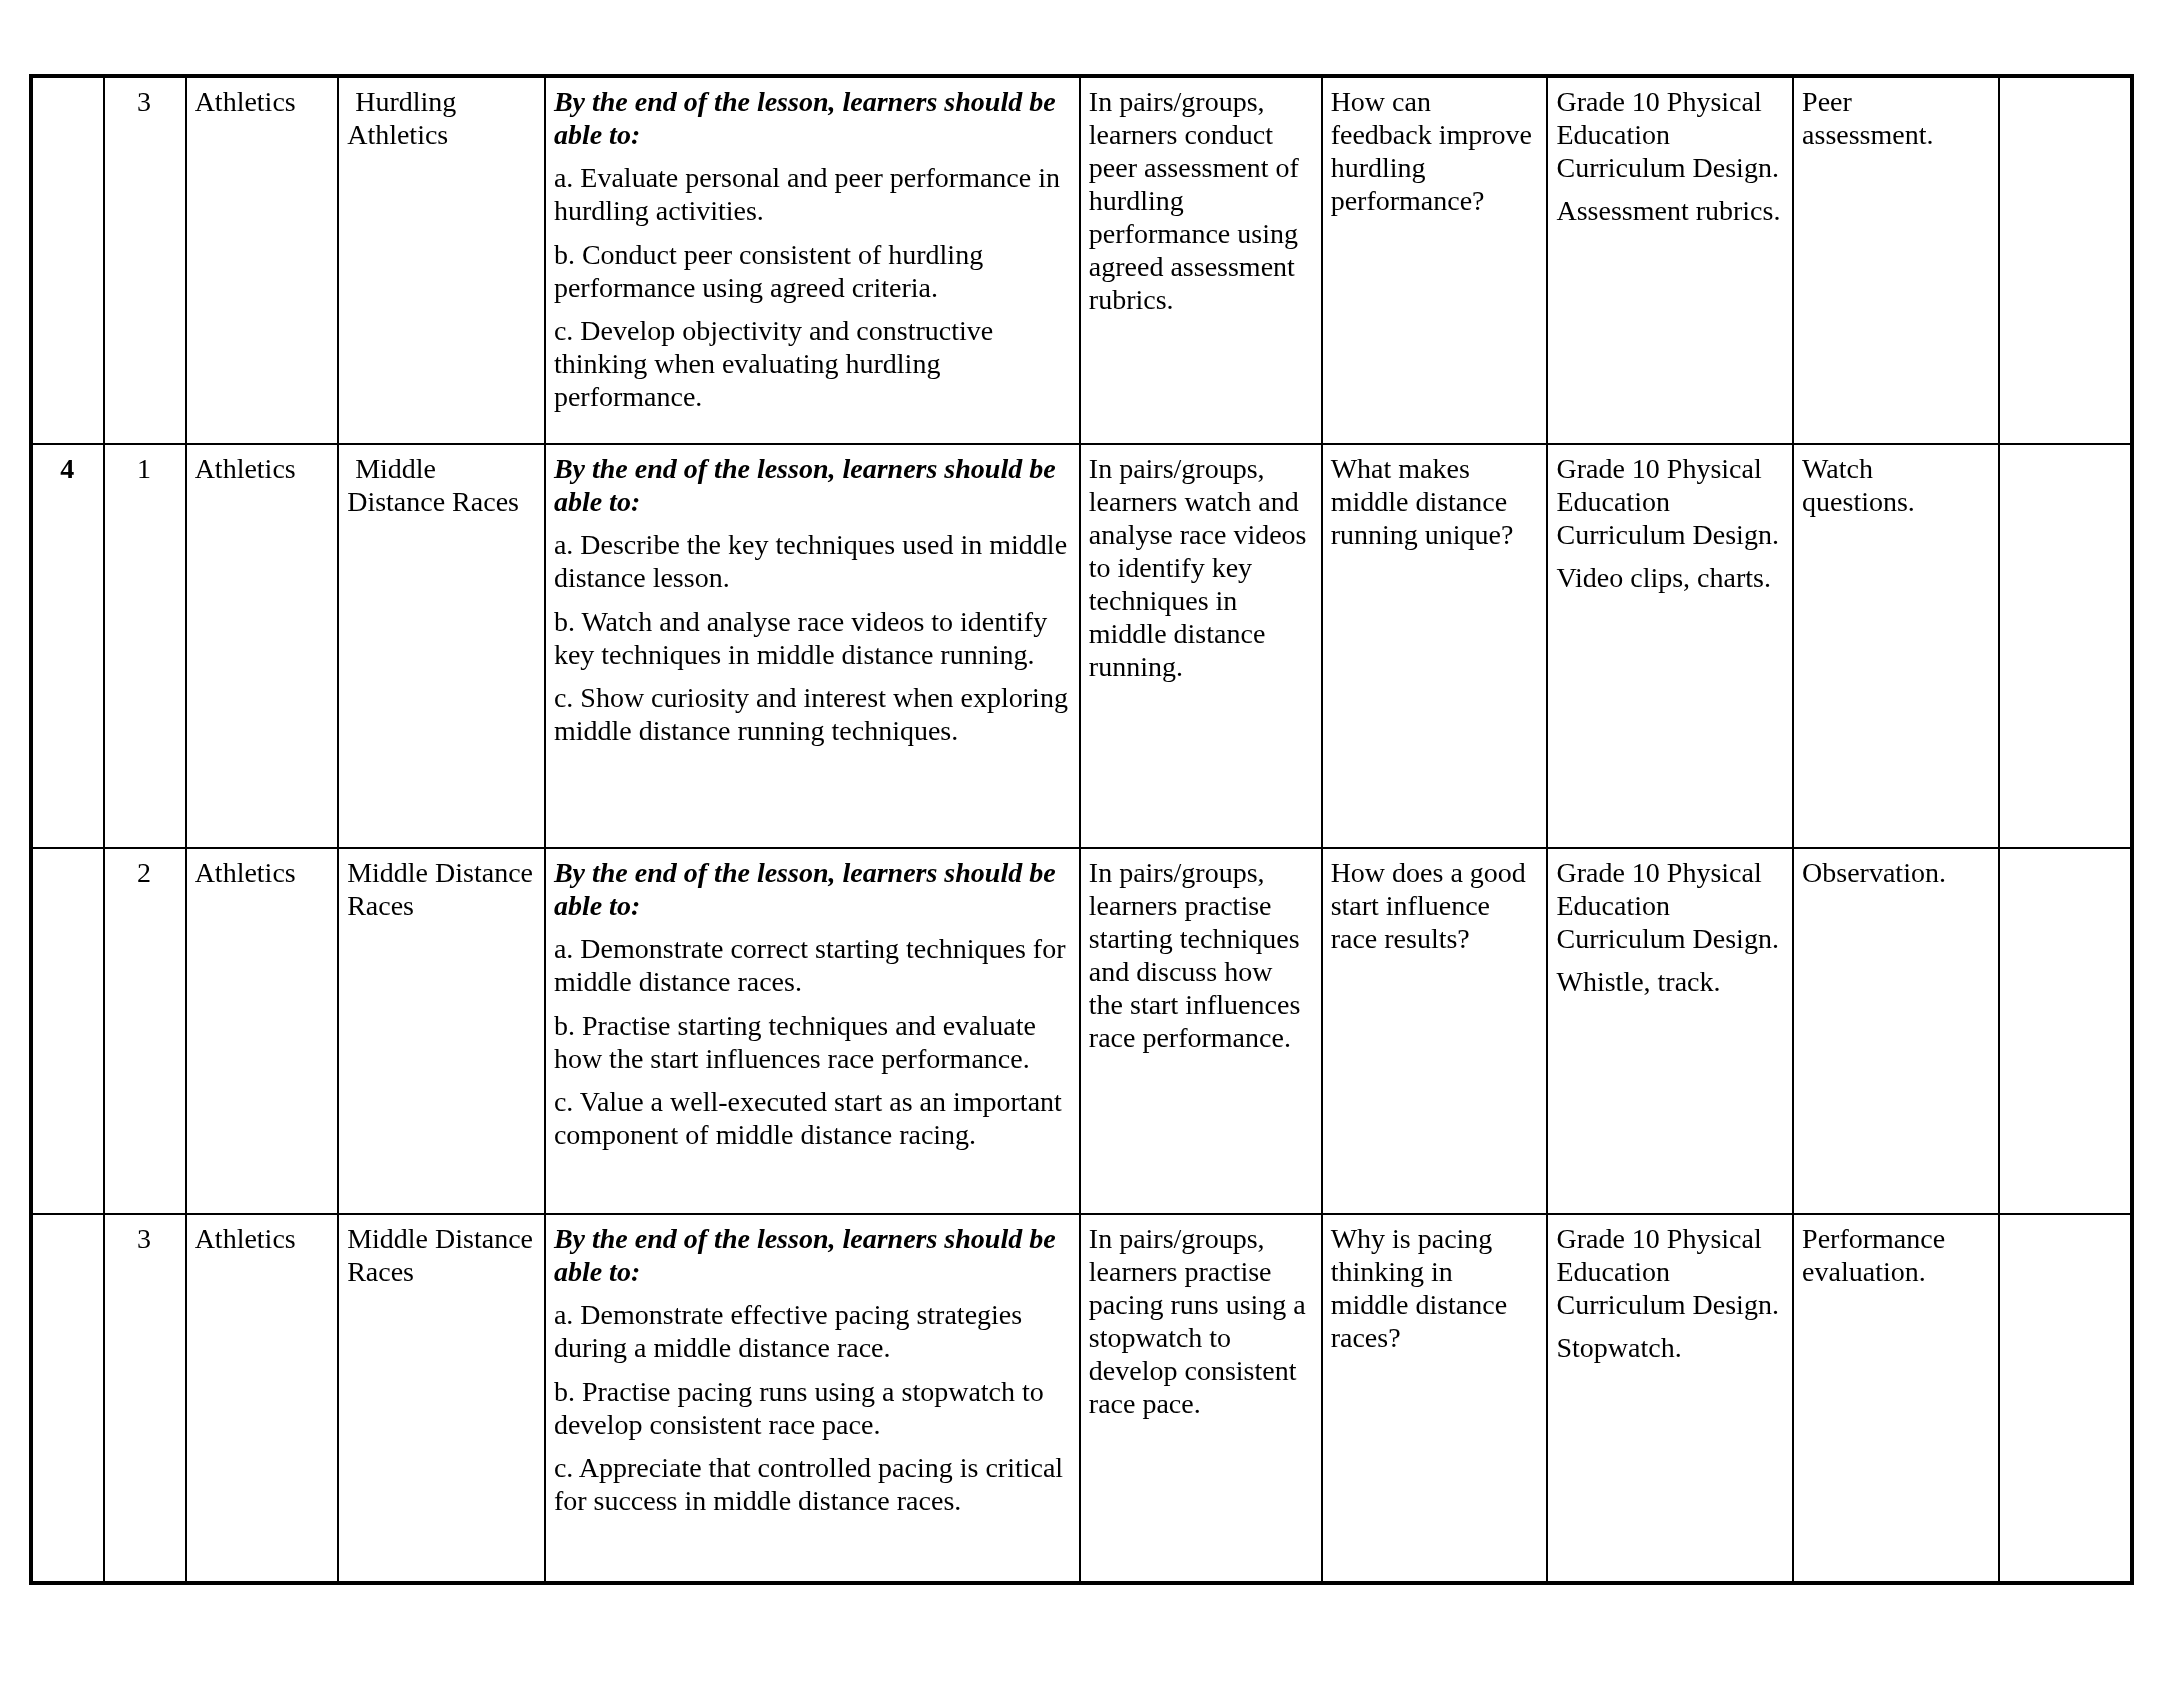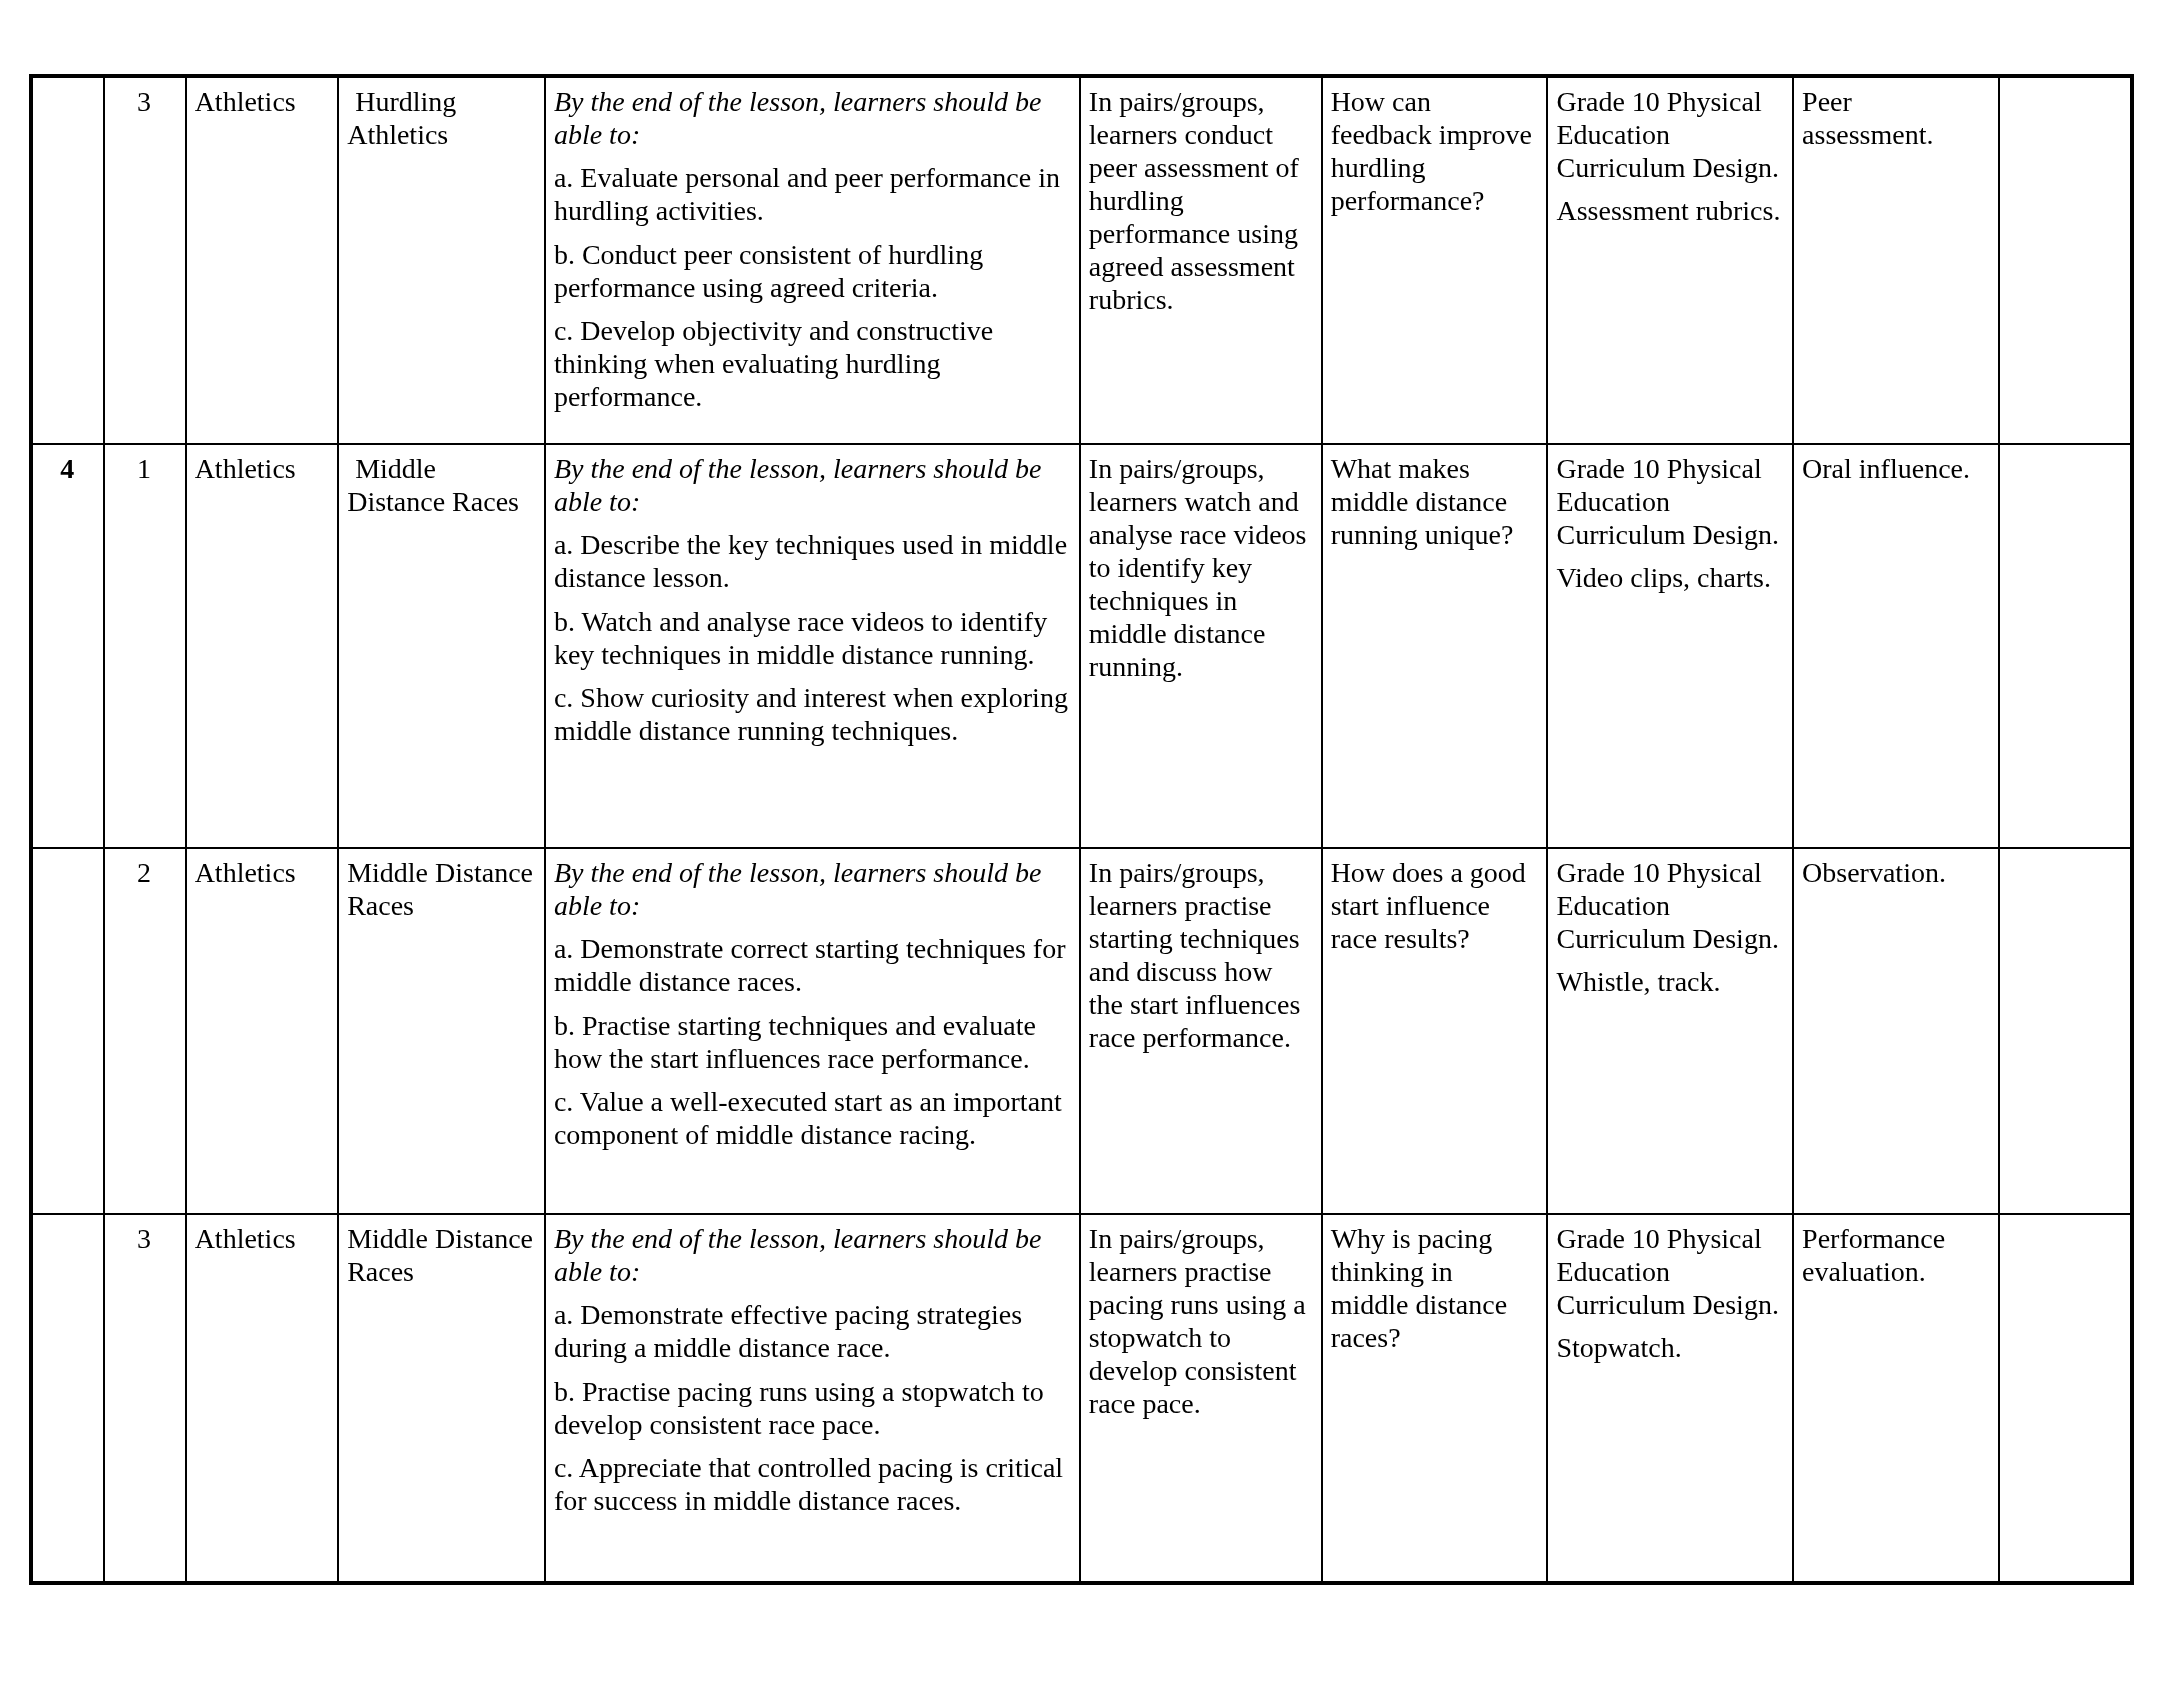--- a/index.html
+++ b/index.html
@@ -32,21 +32,21 @@
     font-size: 28px;
     line-height: 33px;
     background: #ffffff;
     overflow: hidden;
     word-wrap: break-word;
   }
   td.center { text-align: center; padding-left: 2.6px; padding-right: 2.6px; }
   td.week-col { font-weight: bold; }
   .cell p { margin: 0 0 10.6px 0; }
   .cell p:last-child { margin-bottom: 0; }
-  .bi { font-weight: normal; font-style: italic; }
+  .bi { font-weight: bold; font-style: italic; }
   .b  { font-weight: normal; }
   td.indent-substrand { text-indent: 8px; }
 </style>
 </head>
 <body>
 
 <div id="page">
   <table class="sow">
     <colgroup>
       <col style="width:3.46%">
@@ -123,21 +123,21 @@
             </div>
           </td>
       <td>
         <div class="cell">
           <p class="b">Grade 10 Physical Education Curriculum Design.</p>
           <p>Video clips, charts.</p>
         </div>
       </td>
       <td>
             <div class="cell">
-              <p>Oral influence.</p>
+              <p>Watch questions.</p>
             </div>
           </td>
       <td><span></span></td>
     </tr>
 
     <tr style="height:366px">
       <td class="center week-col"><span></span></td>
       <td class="center"><span>2</span></td>
       <td><span>Athletics</span></td>
       <td><span>Middle Distance Races</span></td>

